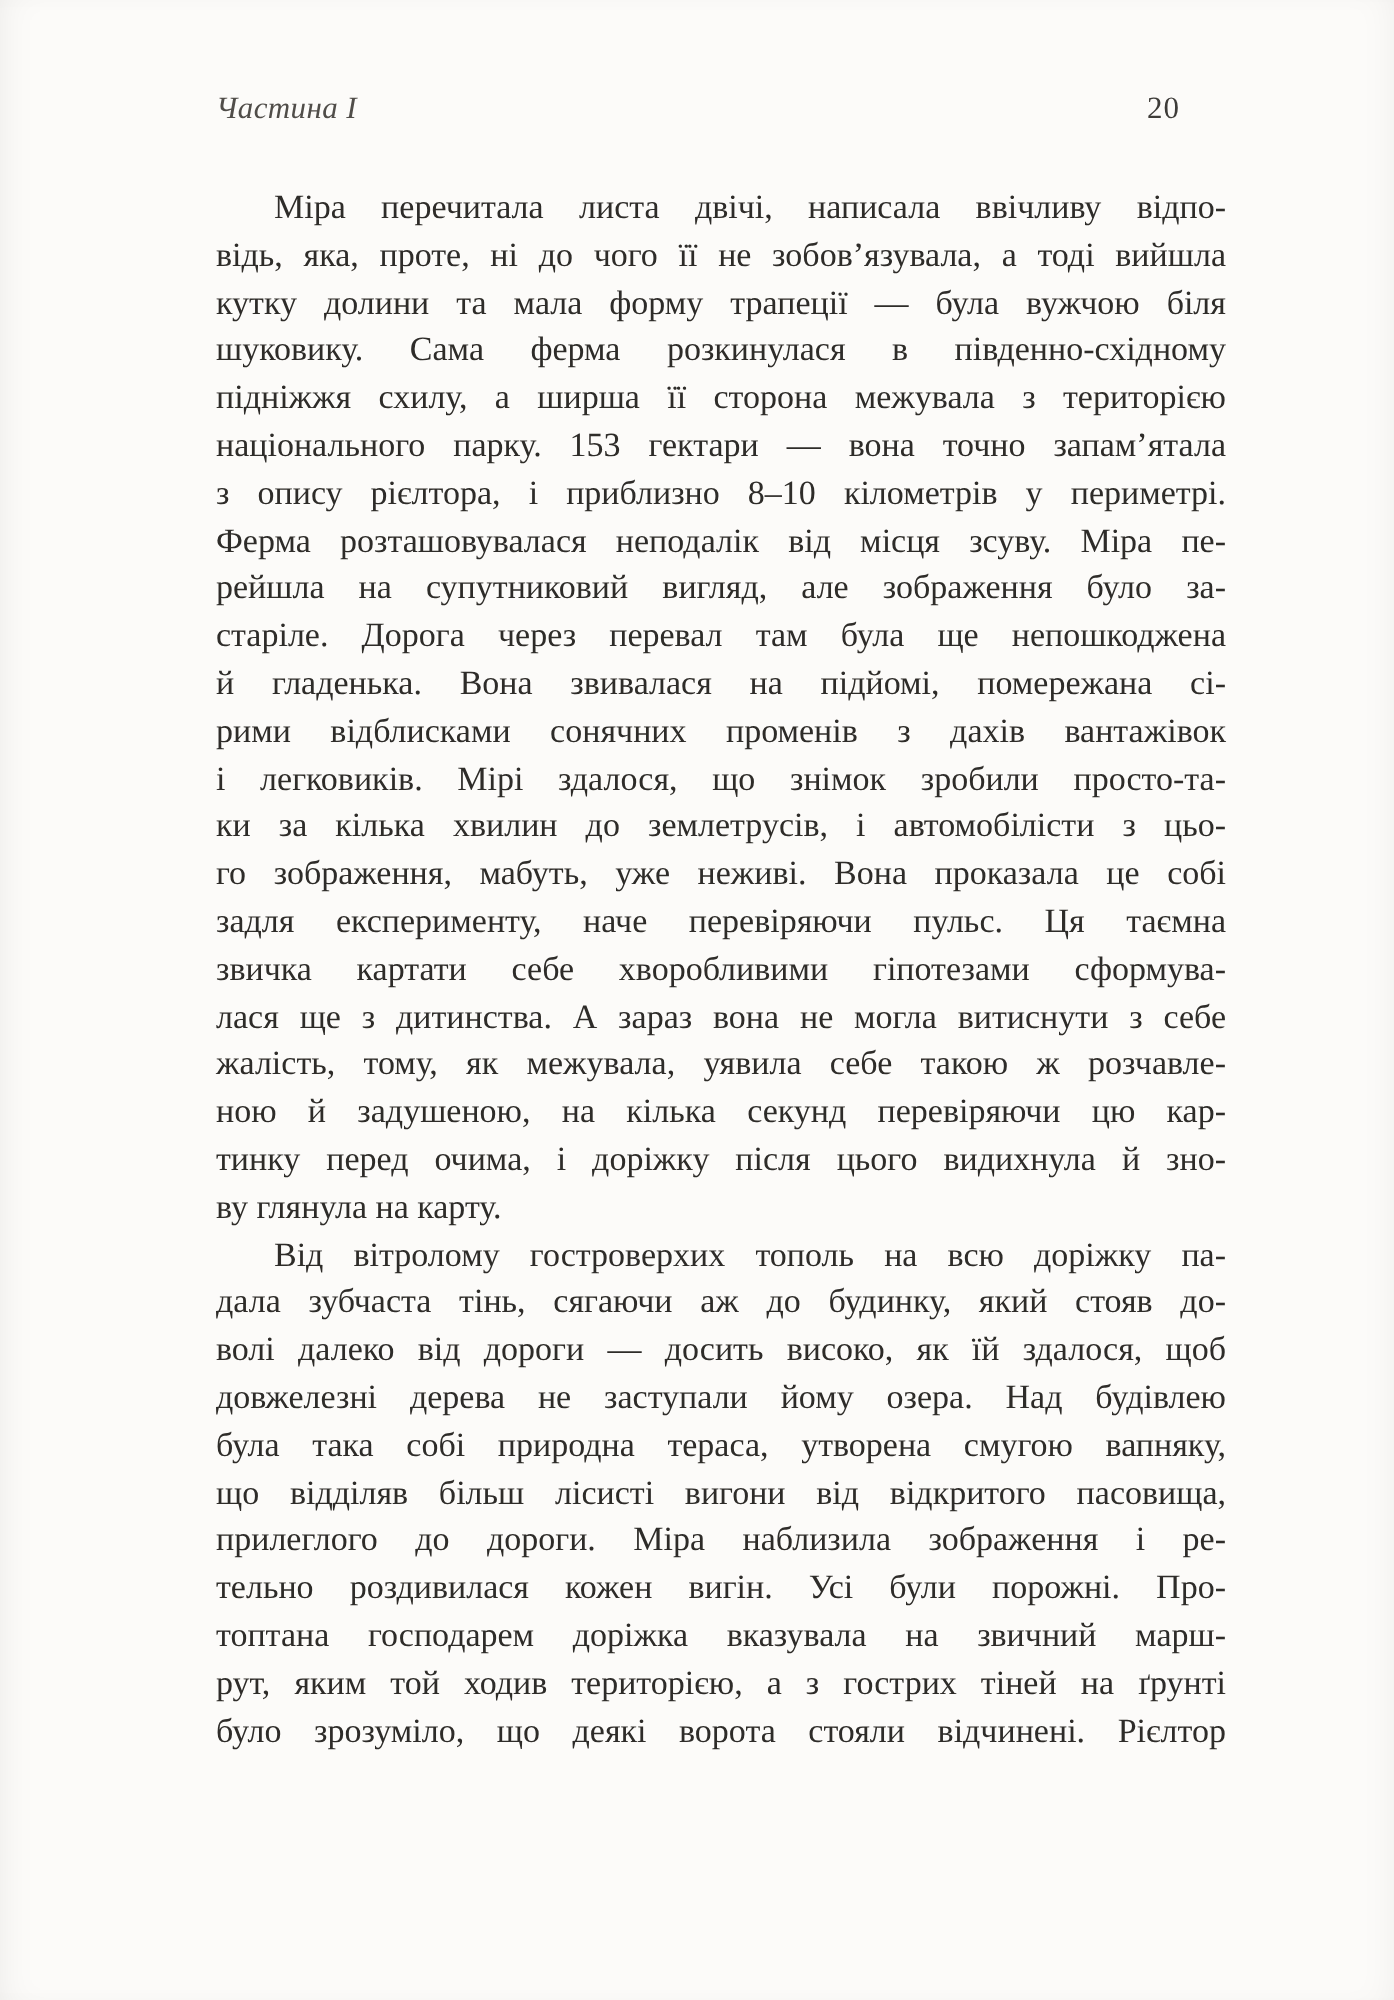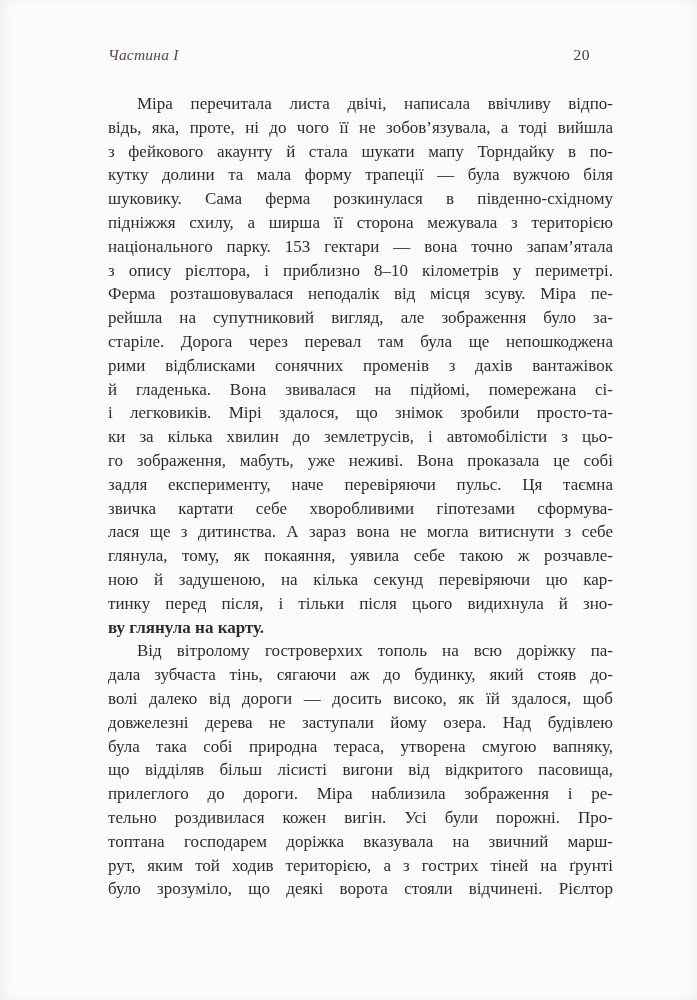--- a/index.html
+++ b/index.html
@@ -51,54 +51,53 @@
   }
 
   .line {
     height: 23.8px;
     line-height: 23.8px;
     text-align: justify;
     text-align-last: justify;
   }
 
   .line.indent { text-indent: 29px; }
-  .line.para-end { text-align-last: left; font-weight: bold; }
+  .line.para-end { text-align-last: left; }
 </style>
 </head>
 <body>
 
 <div class="page" style="--page-bg: #fcfbf9; --ink-color: #2e2c29; --head-color: #504d49; --folio-color: #3e3c39;">
   <div class="page-header">
     <span class="running-head">Частина I</span>
     <span class="folio">20</span>
   </div>
 
   <div class="body-text" id="body-text">
       <div class="line indent">Міра перечитала листа двічі, написала ввічливу відпо-</div>
       <div class="line">відь, яка, проте, ні до чого її не зобов’язувала, а тоді вийшла</div>
-      <div class="line">з фейкового акаунту й стала шукати мапу Торндайку в по-</div>
       <div class="line">кутку долини та мала форму трапеції — була вужчою біля</div>
       <div class="line">шуковику. Сама ферма розкинулася в південно-східному</div>
       <div class="line">підніжжя схилу, а ширша її сторона межувала з територією</div>
       <div class="line">національного парку. 153 гектари — вона точно запам’ятала</div>
       <div class="line">з опису рієлтора, і приблизно 8–10 кілометрів у периметрі.</div>
       <div class="line">Ферма розташовувалася неподалік від місця зсуву. Міра пе-</div>
       <div class="line">рейшла на супутниковий вигляд, але зображення було за-</div>
       <div class="line">старіле. Дорога через перевал там була ще непошкоджена</div>
+      <div class="line">й гладенька. Вона звивалася на підйомі, помережана сі-</div>
       <div class="line">рими відблисками сонячних променів з дахів вантажівок</div>
-      <div class="line">й гладенька. Вона звивалася на підйомі, помережана сі-</div>
       <div class="line">і легковиків. Мірі здалося, що знімок зробили просто-та-</div>
       <div class="line">ки за кілька хвилин до землетрусів, і автомобілісти з цьо-</div>
       <div class="line">го зображення, мабуть, уже неживі. Вона проказала це собі</div>
       <div class="line">задля експерименту, наче перевіряючи пульс. Ця таємна</div>
       <div class="line">звичка картати себе хворобливими гіпотезами сформува-</div>
       <div class="line">лася ще з дитинства. А зараз вона не могла витиснути з себе</div>
-      <div class="line">глянула, тому, як покаяння, уявила себе такою ж розчавле-</div>
+      <div class="line">жалість, тому, як межувала, уявила себе такою ж розчавле-</div>
       <div class="line">ною й задушеною, на кілька секунд перевіряючи цю кар-</div>
-      <div class="line">тинку перед після, і тільки після цього видихнула й зно-</div>
+      <div class="line">тинку перед очима, і доріжку після цього видихнула й зно-</div>
       <div class="line para-end">ву глянула на карту.</div>
       <div class="line indent">Від вітролому гостроверхих тополь на всю доріжку па-</div>
       <div class="line">дала зубчаста тінь, сягаючи аж до будинку, який стояв до-</div>
       <div class="line">волі далеко від дороги — досить високо, як їй здалося, щоб</div>
       <div class="line">довжелезні дерева не заступали йому озера. Над будівлею</div>
       <div class="line">була така собі природна тераса, утворена смугою вапняку,</div>
       <div class="line">що відділяв більш лісисті вигони від відкритого пасовища,</div>
       <div class="line">прилеглого до дороги. Міра наблизила зображення і ре-</div>
       <div class="line">тельно роздивилася кожен вигін. Усі були порожні. Про-</div>
       <div class="line">топтана господарем доріжка вказувала на звичний марш-</div>

